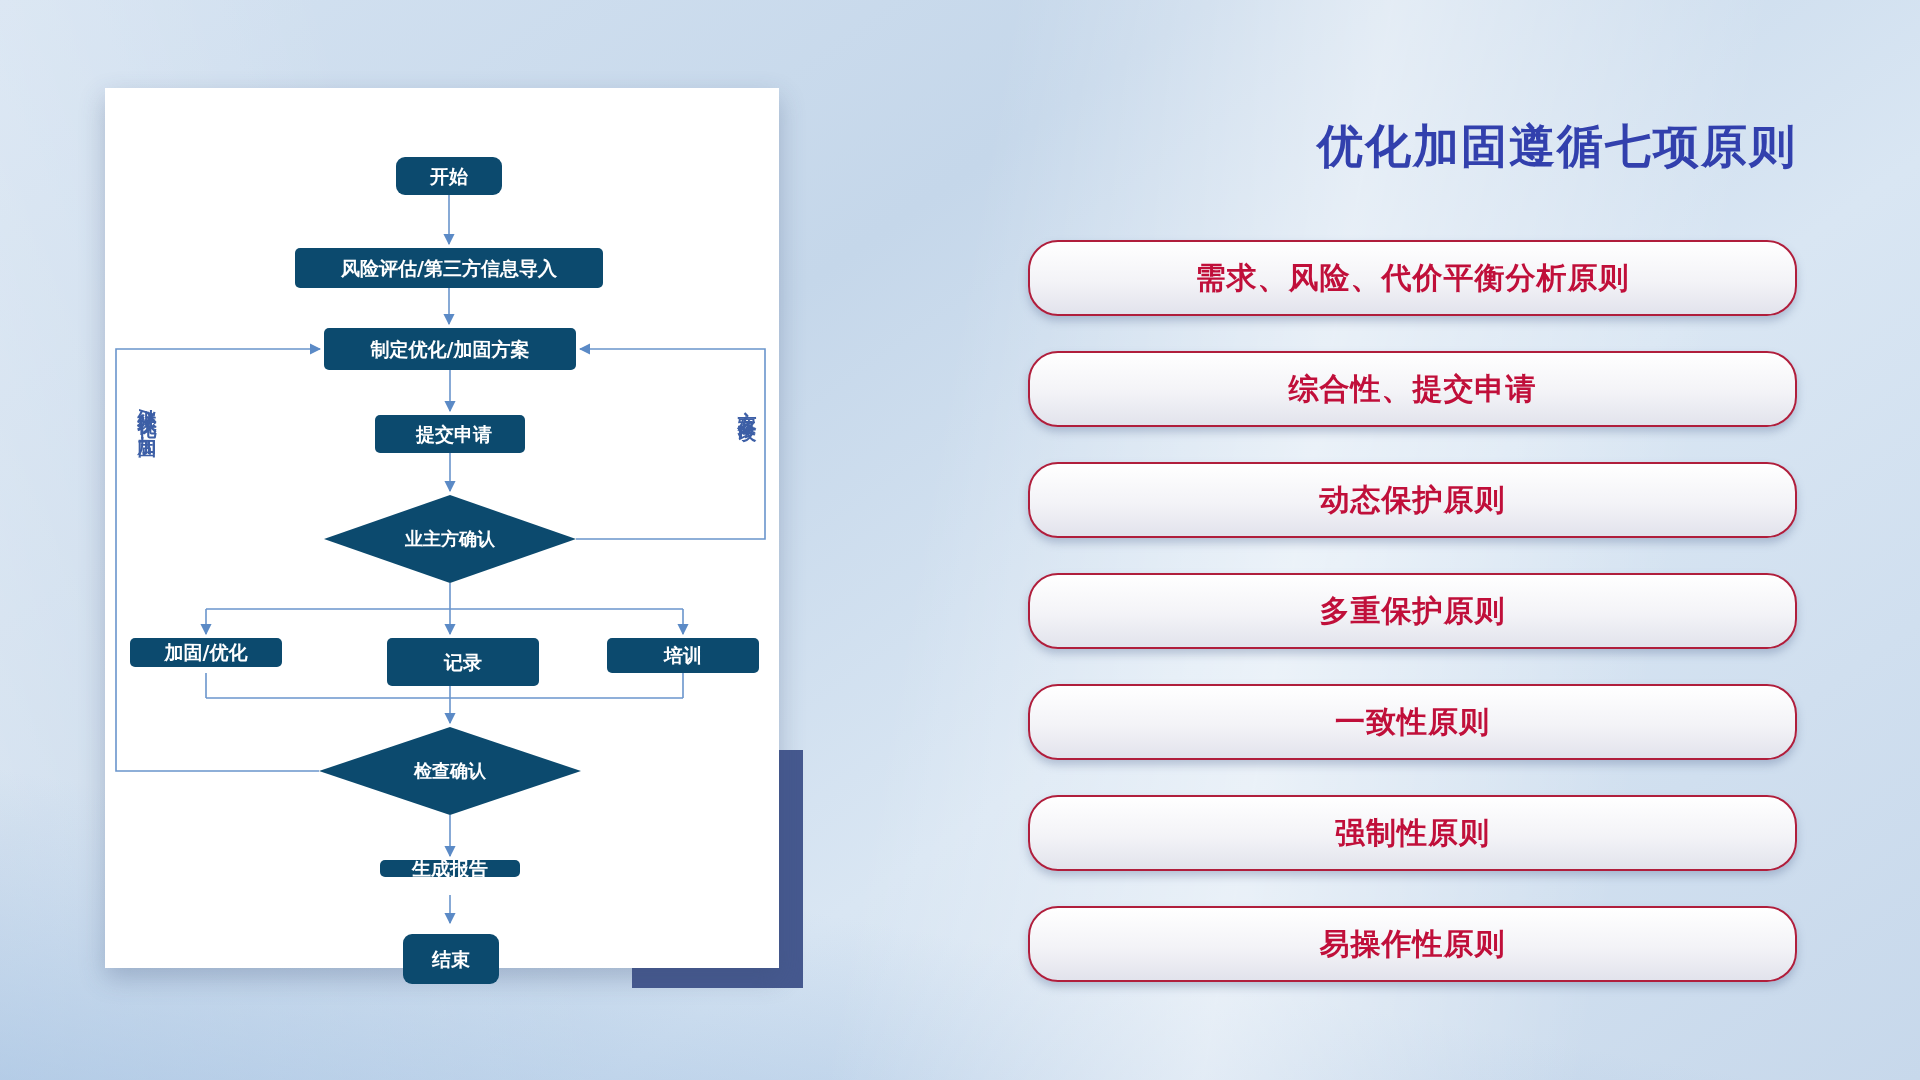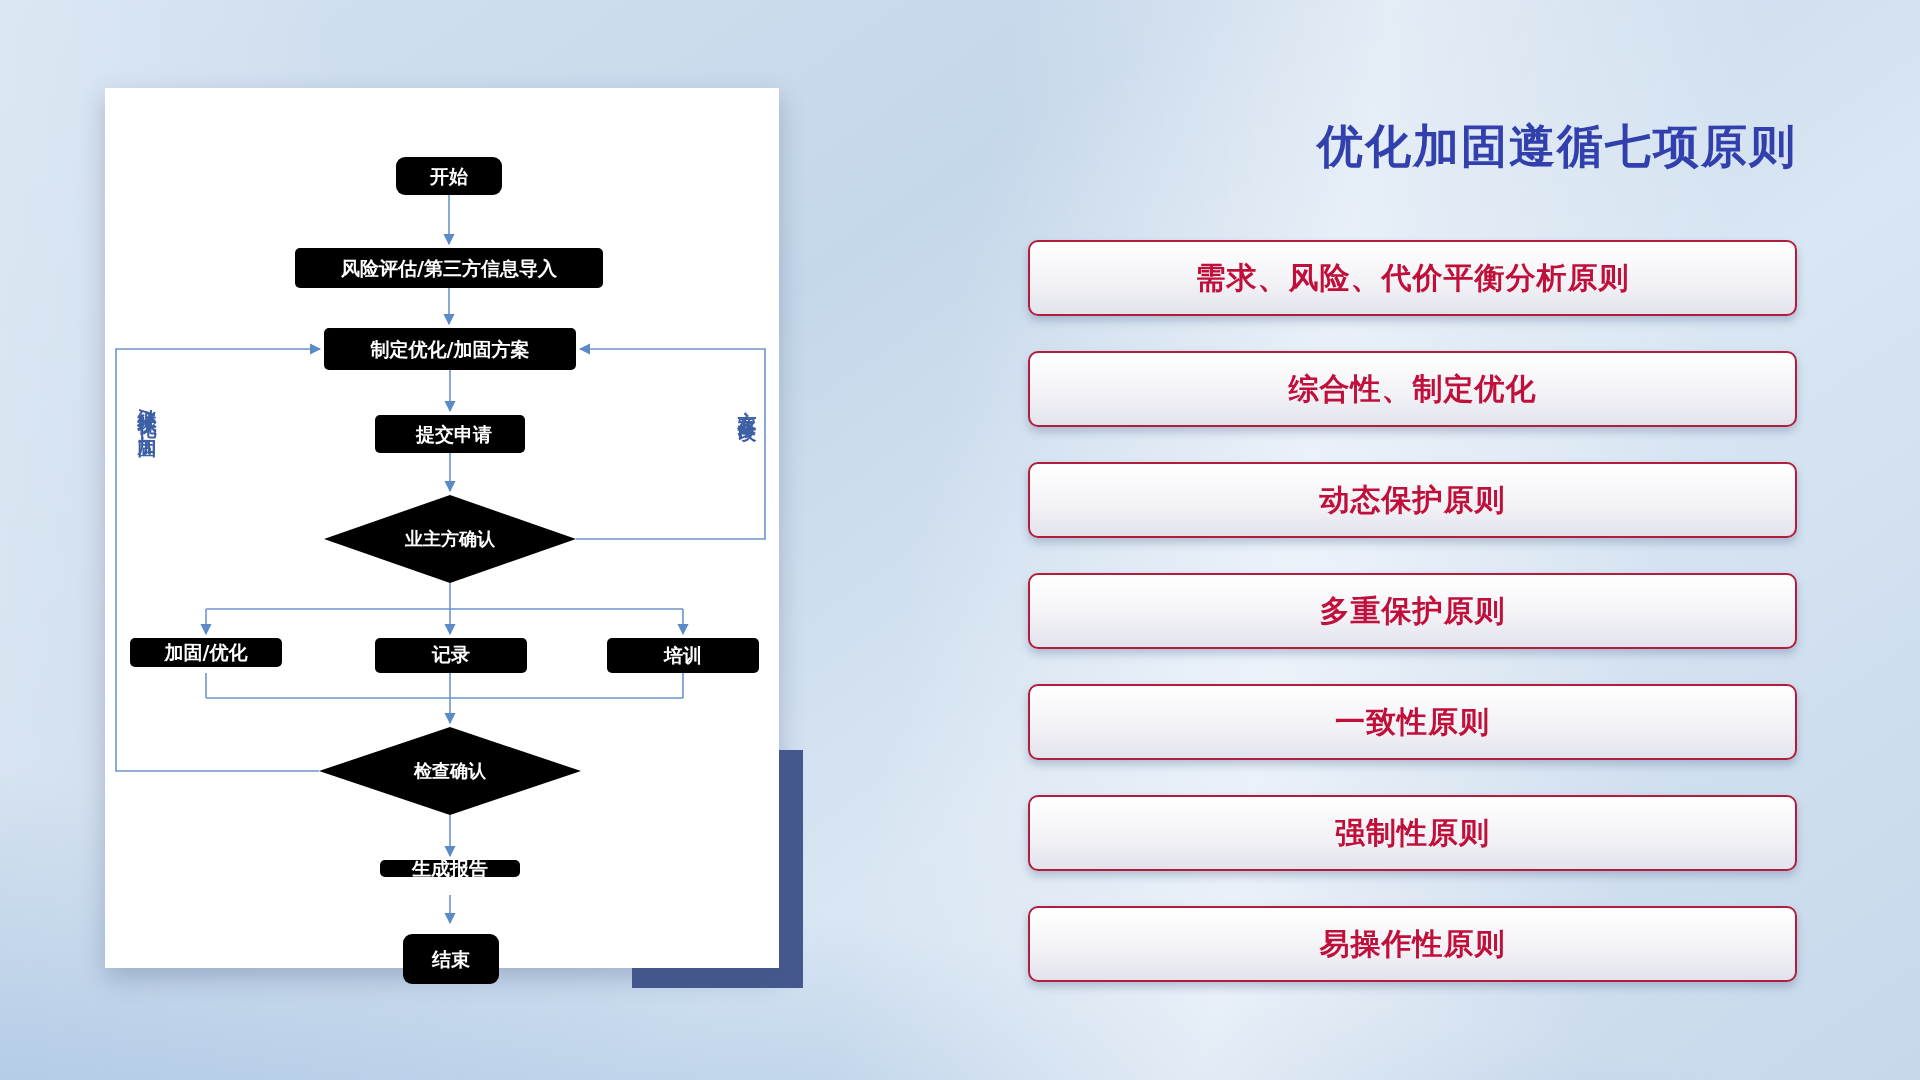--- a/index.html
+++ b/index.html
@@ -23,21 +23,21 @@
   .panel {
     position:absolute; left:105px; top:88px; width:674px; height:880px;
     background:#ffffff; z-index:2;
     box-shadow:0 10px 24px rgba(60,80,120,0.30);
   }
   .connectors { position:absolute; left:0; top:0; width:674px; height:880px; z-index:1; }
 
   .node {
     position:absolute; z-index:2;
     display:flex; align-items:center; justify-content:center;
-    background:#000000; color:#ffffff;
+    background:#0c4a6e; color:#ffffff;
     font-size:19px; font-weight:bold; 
     border-radius:5px; line-height:1.1;
   }
   .node.pill { border-radius:9px; }
   .node.diamond {
     border-radius:0;
     clip-path:polygon(50% 0, 100% 50%, 50% 100%, 0 50%);
     font-size:18px;
   }
   .vlabel {
@@ -51,21 +51,21 @@
   .title {
     position:absolute; top:116px; left:0; right:0;
     text-align:right; font-size:46px; font-weight:bold;
     color:#3240ad; letter-spacing:2px;
   }
   .principles {
     position:absolute; top:240px; left:0; right:0;
     display:flex; flex-direction:column; gap:35px;
   }
   .principle {
-    height:76px; border:2px solid #b01e3c; border-radius:10px;
+    height:76px; border:2px solid #b01e3c; border-radius:30px;
     background:linear-gradient(180deg, #ffffff 0%, #f3f3f7 55%, #e2e3ec 100%);
     box-shadow:0 5px 9px rgba(90,110,150,0.35);
     display:flex; align-items:center; justify-content:center;
   }
   .principle span {
     font-size:30px; font-weight:600; color:#c00f3a; letter-spacing:1px;
   }
 </style>
 </head>
 <body>
@@ -109,21 +109,21 @@
     <div class="node" style="left:190px; top:160px; width:308px; height:40px;">风险评估/第三方信息导入</div>
 
     <div class="node" style="left:219px; top:240px; width:252px; height:42px;">制定优化/加固方案</div>
 
     <div class="node" style="left:270px; top:327px; width:150px; height:38px;padding-left:8px;">提交申请</div>
 
     <div class="node diamond" style="left:219px; top:407px; width:252px; height:88px;">业主方确认</div>
 
     <div class="node" style="left:25px; top:550px; width:152px; height:29px;">加固/优化</div>
 
-    <div class="node" style="left:270px; top:550px; width:152px; height:35px;font-family:Liberation Serif, serif;">记录</div>
+    <div class="node" style="left:282px; top:550px; width:152px; height:48px;">记录</div>
 
     <div class="node" style="left:502px; top:550px; width:152px; height:35px;">培训</div>
 
     <div class="node diamond" style="left:214px; top:639px; width:262px; height:88px;">检查确认</div>
 
     <div class="node" style="left:275px; top:772px; width:140px; height:17px;">生成报告</div>
 
     <div class="node pill" style="left:298px; top:846px; width:96px; height:50px;">结束</div>
 
     <div class="vlabel" style="left:30px; top:305px;">继续优化/加固</div>
@@ -134,21 +134,21 @@
 
   <div class="right-col">
 
     <div class="title">优化加固遵循七项原则</div>
 
     <div class="principles">
       <div class="principle">
         <span>需求、风险、代价平衡分析原则</span>
       </div>
       <div class="principle">
-        <span>综合性、制定优化</span>
+        <span>综合性、提交申请</span>
       </div>
       <div class="principle">
         <span>动态保护原则</span>
       </div>
       <div class="principle">
         <span>多重保护原则</span>
       </div>
       <div class="principle">
         <span>一致性原则</span>
       </div>

